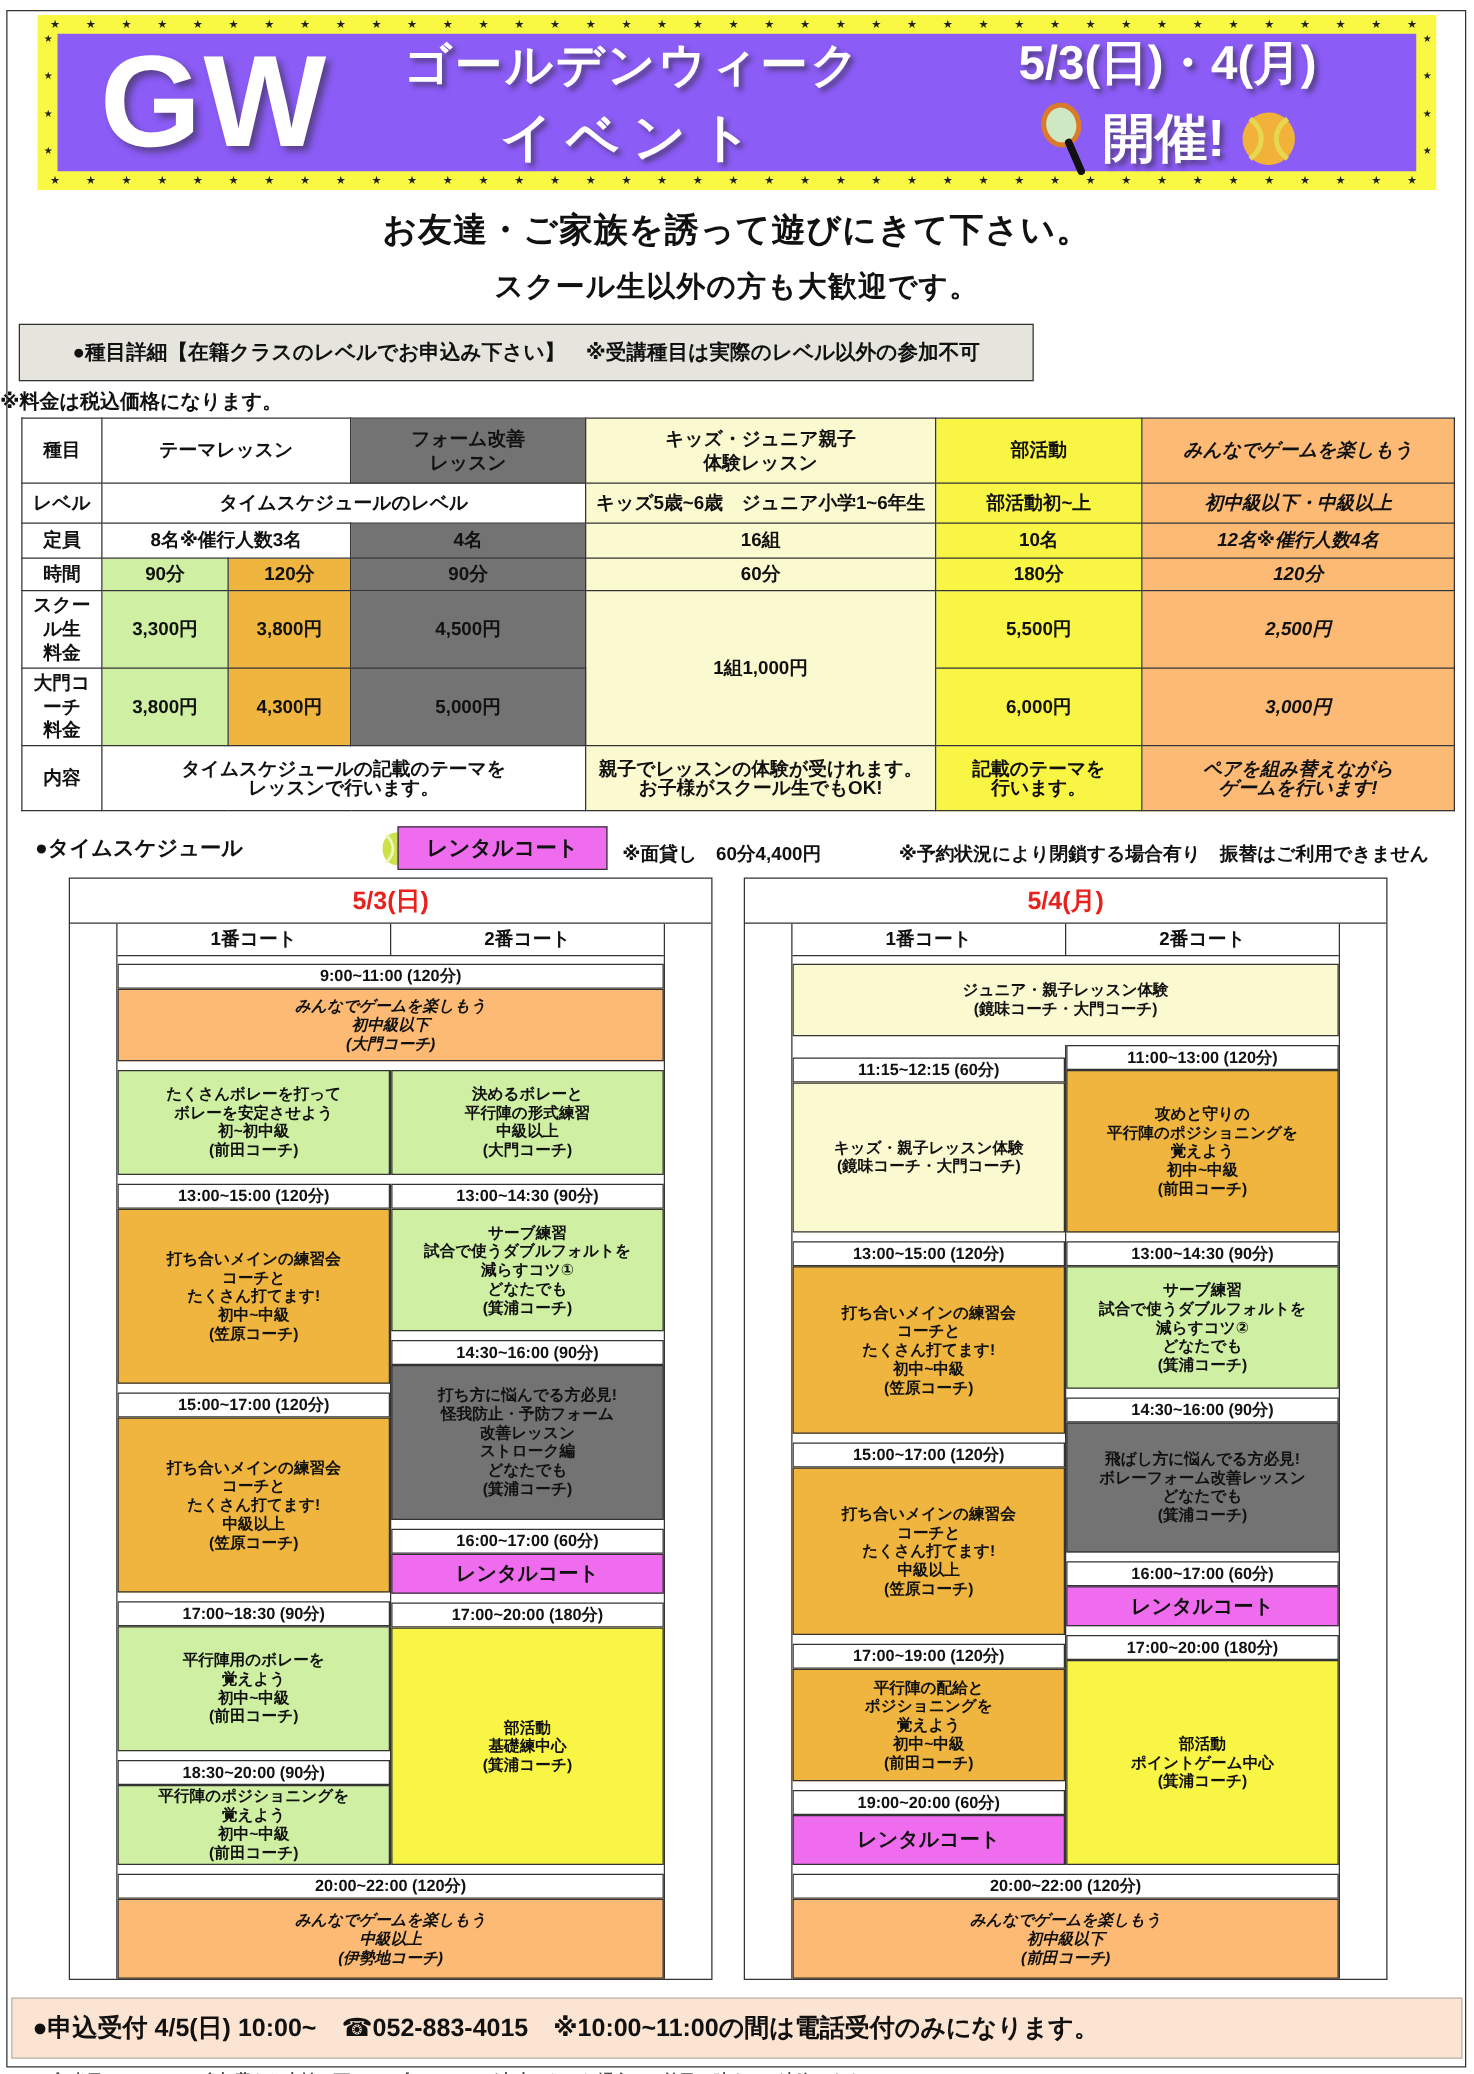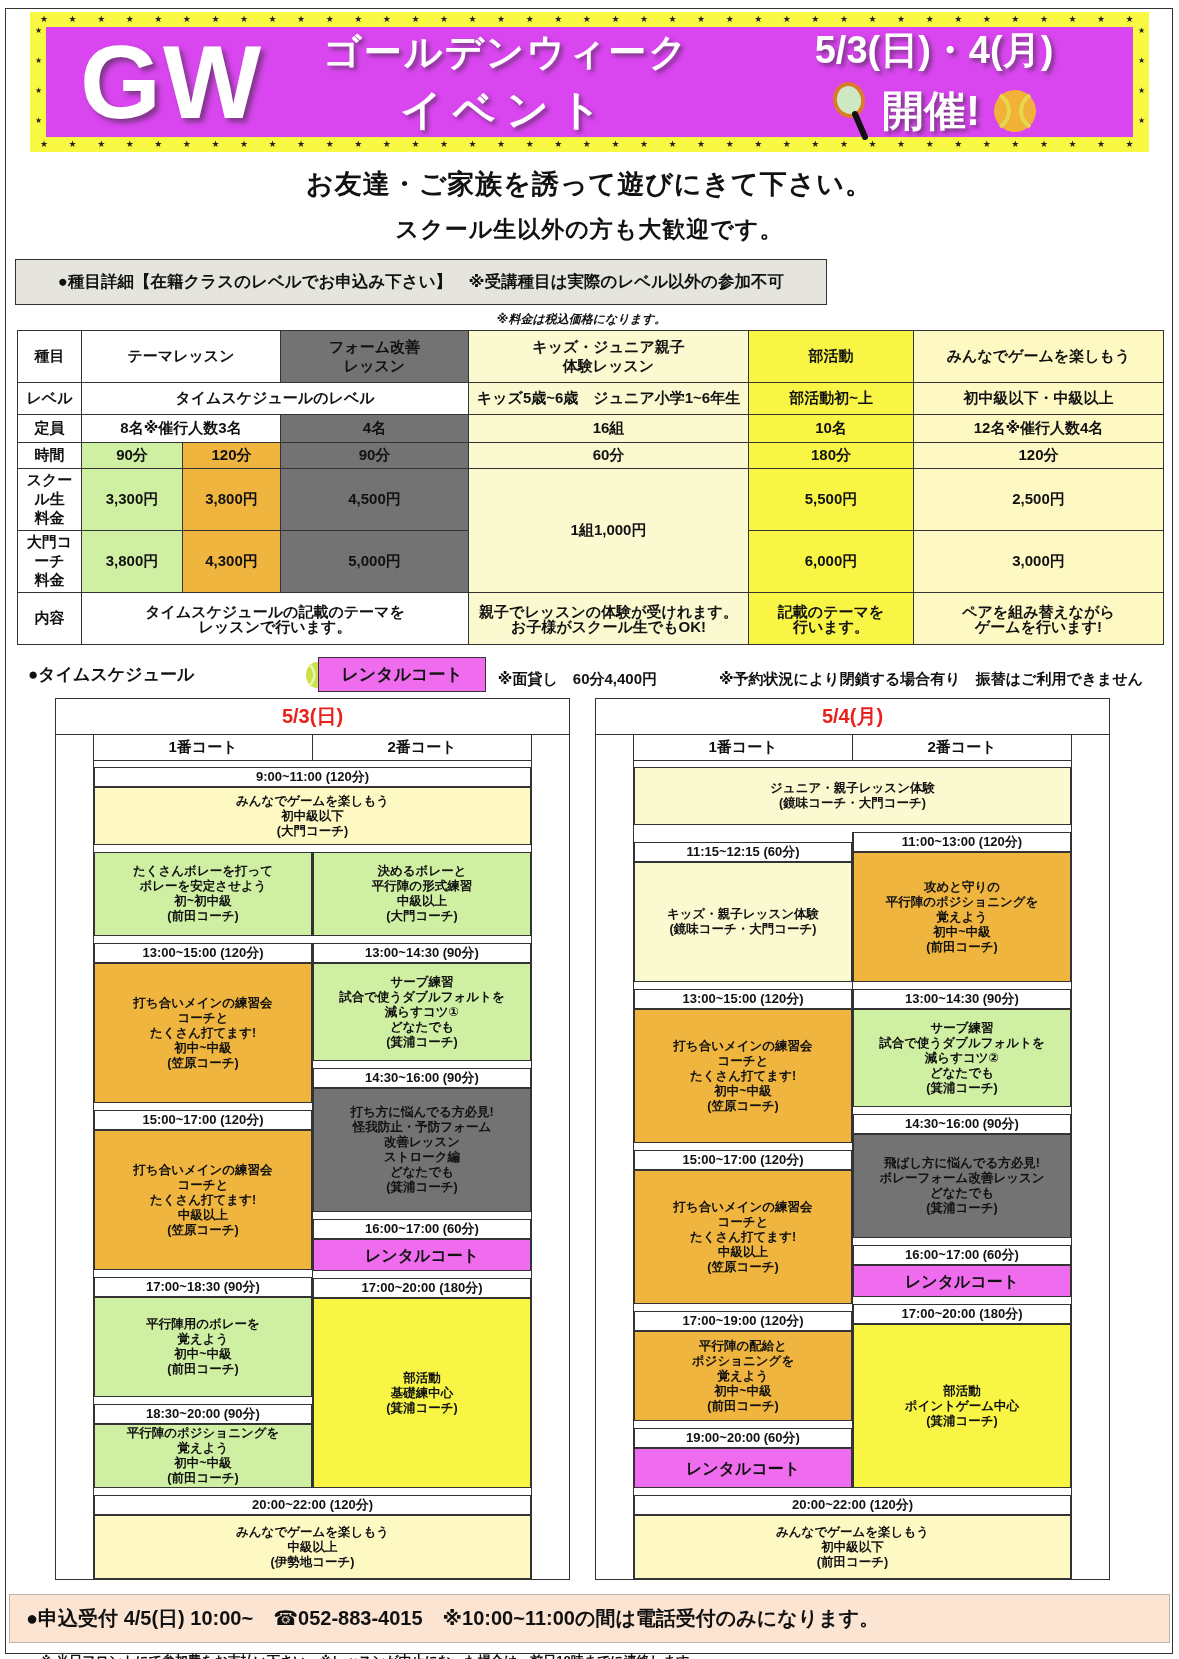--- a/index.html
+++ b/index.html
@@ -10,50 +10,50 @@
 
   
   .banner { position:relative; margin:12px 30px 0 30px; height:140px; background:#f9f943; }
   .stars-h { position:absolute; left:10px; right:10px; height:13px; font-size:9px;
     color:#222; letter-spacing:9px; white-space:nowrap; overflow:hidden; text-align:center; line-height:13px;}
   .stars-top { top:1px; } .stars-bottom { bottom:1px; }
   .stars-v { position:absolute; top:14px; bottom:14px; width:12px; font-size:8px; color:#222;
     writing-mode:vertical-rl; text-orientation:upright; letter-spacing:6px; overflow:hidden; line-height:12px;}
   .stars-left { left:2px; } .stars-right { right:2px; }
   .banner-inner { position:absolute; left:16px; right:16px; top:15px; bottom:15px;
-    background:#d946ef; display:flex; align-items:center; }
+    background:#8b5cf6; display:flex; align-items:center; }
   .gw { font-size:104px; font-weight:bold; color:#fff; line-height:0.95; margin-left:34px;
     text-shadow:4px 4px 5px rgba(40,40,40,.5); letter-spacing:2px;}
   .banner-mid { flex:1; text-align:center; color:#fff; font-weight:bold;
     text-shadow:3px 3px 4px rgba(40,40,40,.55); }
   .banner-mid .l1 { font-size:38px; letter-spacing:2px;}
   .banner-mid .l2 { font-size:42px; margin-top:4px; letter-spacing:10px;}
   .banner-right { width:370px; text-align:center; color:#fff; font-weight:bold;
     text-shadow:3px 3px 4px rgba(40,40,40,.55); margin-right:14px;}
   .banner-right .date { font-size:38px; }
   .kaisai-row { display:flex; align-items:center; justify-content:center; gap:12px; margin-top:6px;}
   .kaisai { font-size:42px; }
 
   
   .intro1 { text-align:center; font-size:27px; font-weight:bold; margin-top:14px; letter-spacing:1px;}
   .intro2 { text-align:center; font-size:23px; font-weight:bold; margin-top:12px; letter-spacing:1px;}
 
   
   .details-bar { margin:14px 0 0 15px; width:812px; background:#e6e5dd; border:1px solid #333;
     text-align:center; font-weight:bold; font-size:16.5px; padding:11px 4px; }
-  .tax-note { text-align:center; margin:6px 16px 2px 0; font-size:12px; font-weight:bold;font-style:italic; }
+  .tax-note { text-align:left; margin:6px 16px 2px 0; font-size:16px; font-weight:bold; }
 
   
   table.price { border-collapse:collapse; margin-left:17px; width:1146px; table-layout:fixed; }
   table.price td { border:1.4px solid #333; text-align:center; vertical-align:middle;
     font-weight:bold; font-size:15px; padding:2px; }
   td.pre { white-space:pre-line; }
   .bg-white { background:#fff; } .bg-peach { background:#737373; }
   .bg-ly { background:#fbf9cf; } .bg-y { background:#f9f544; }
-  .bg-lb { background:#fef9c3; } .bg-g { background:#cff0a2; } .bg-o { background:#efb53e; }
+  .bg-lb { background:#fdba74;font-style:italic; } .bg-g { background:#cff0a2; } .bg-o { background:#efb53e; }
   .bg-mag { background:#ee6ced; }
   td.rowhead { font-size:13px; background:#fff; }
   .fs17 { font-size:16.5px; } .fs12 { font-size:12px; } .fs125 { font-size:12.5px; line-height:15px;}
   .h52 { height:52px; } .h32 { height:32px; } .h28 { height:28px; } .h26 { height:26px; }
   .h62 { height:62px; } .h52b{ height:52px; }
 
   
   .sched-head { display:flex; align-items:center; margin:12px 0 6px 28px; }
   .sched-label { font-weight:bold; font-size:17px; }
   .rental-badge-wrap { display:flex; align-items:center; margin-left:110px; }

